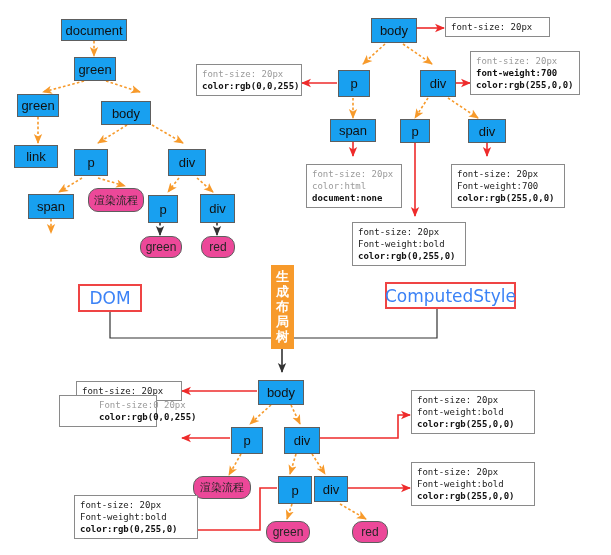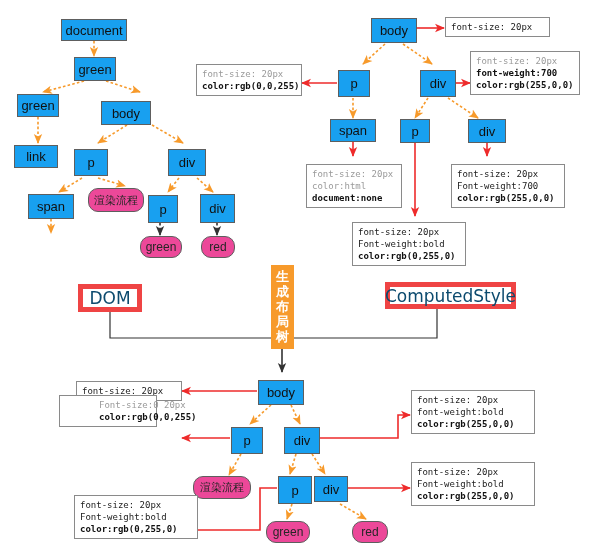--- a/index.html
+++ b/index.html
@@ -66,27 +66,27 @@
     white-space: nowrap;
     z-index: 3;
   }
   .cssbox .l { display: block; }
   .cssbox .l.b { color: #111111; font-weight: bold; }
   .cssbox .l.d { color: #222222; }
   
   .plainbox {
     position: absolute;
     box-sizing: border-box;
-    border: 5px solid #ef4444;
+    border: 2px solid #ef4444;
     background: #ffffff;
     display: flex;
     align-items: center;
     justify-content: center;
     font-family: "DejaVu Sans", sans-serif;
-    color: #0c4a6e;
+    color: #3b82f6;
     z-index: 3;
   }
   
   .orangebox {
     position: absolute;
     box-sizing: border-box;
     background: #f79a2b;
     color: #ffffff;
     font-family: "DejaVu Sans", sans-serif;
     font-size: 13px;

